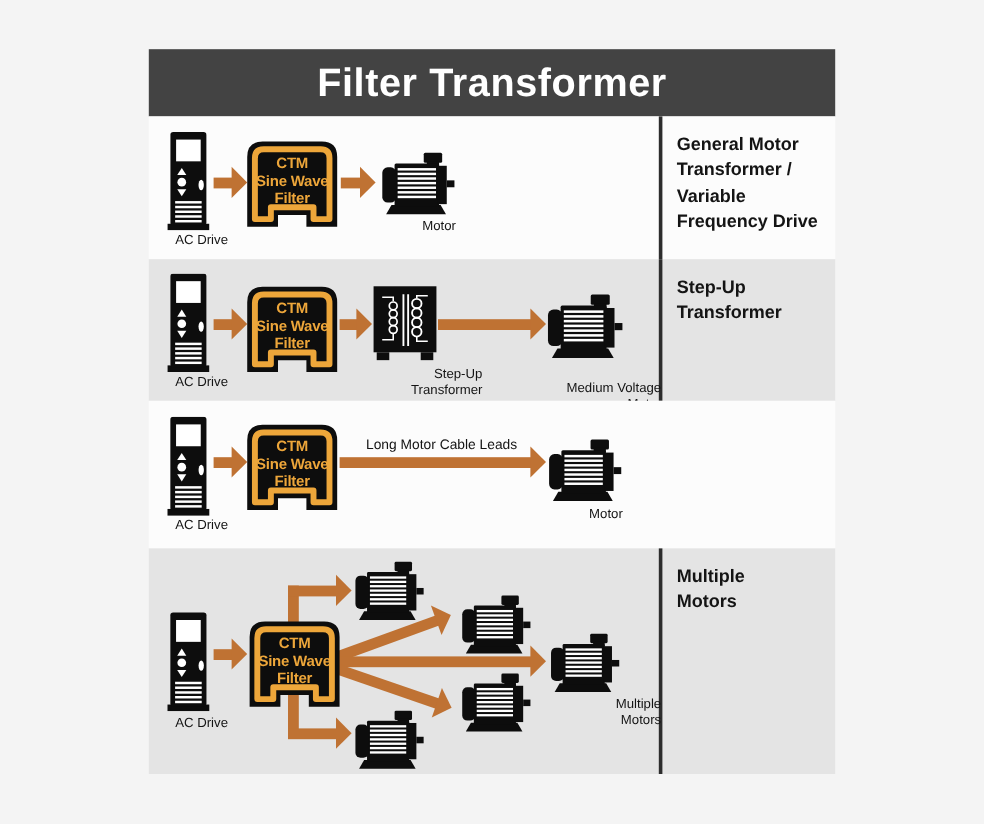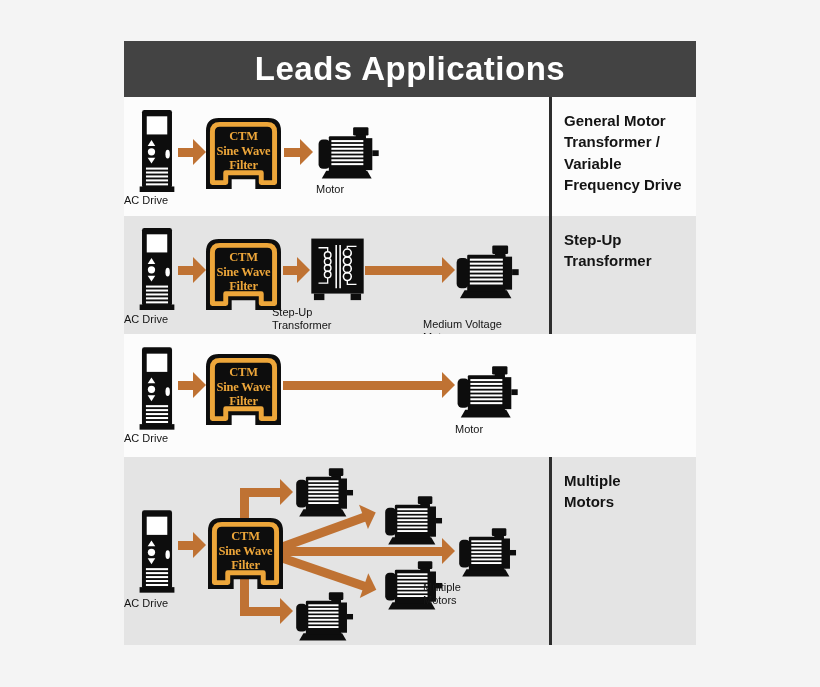--- a/index.html
+++ b/index.html
@@ -8,35 +8,35 @@
   .content{position:absolute;left:124px;top:41px;width:572px;}
   .banner{height:56px;background:#434343;display:flex;align-items:center;justify-content:center;}
   .banner h1{margin:0;color:#ffffff;font-size:33px;font-weight:600;letter-spacing:.5px;}
   .row{position:relative;display:flex;}
   .row.light{background:#fcfcfc;}
   .row.shaded{background:#e4e4e4;}
   .r1{height:119px;} .r2{height:118px;} .r3{height:123px;} .r4{height:188px;}
   .diag{position:relative;width:425px;}
   .lbl{width:144px;border-left:3px solid #2d2d2d;box-sizing:border-box;}
   .app{padding:13px 4px 0 12px;font-size:15px;font-weight:600;color:#141414;line-height:1.42;white-space:pre-line;}
-  .cap{position:absolute;font-size:11px;color:#141414;text-align:left;white-space:pre-line;line-height:1.2;}
+  .cap{position:absolute;font-size:11px;color:#141414;text-align:right;white-space:pre-line;line-height:1.2;}
   
   .arr{position:absolute;height:26px;}
   .arr .shaft{position:absolute;left:0;right:11px;top:50%;height:9px;margin-top:-4.5px;background:#bf7233;}
   .arr .head{position:absolute;right:0;top:50%;margin-top:-13px;width:0;height:0;
              border-left:13px solid #bf7233;border-top:13px solid transparent;border-bottom:13px solid transparent;}
   .rotup{transform:rotate(-20deg);transform-origin:0 50%;}
   .rotdn{transform:rotate(19deg);transform-origin:0 50%;}
   .vshaft{position:absolute;width:9px;background:#bf7233;}
   
   .filter{position:absolute;width:77px;height:73px;z-index:2;}
   .filter svg{position:absolute;left:0;top:0;width:100%;height:100%;}
   .ftxt{position:absolute;left:0;right:0;top:12px;text-align:center;color:#eda63a;
         font-weight:bold;font-size:12.5px;line-height:1.16;letter-spacing:-.2px;}
-  .ftxt span{display:block;font-family:Liberation Serif, serif;}
+  .ftxt span{display:block;}
   .icon{position:absolute;}
   .cable{position:absolute;font-size:11.5px;color:#141414;text-align:center;}
 </style>
 </head>
 <body>
 
 <svg width="0" height="0" style="position:absolute" aria-hidden="true">
   <defs>
     <symbol id="sym-acdrive" viewBox="0 0 48 104">
       <rect x="2" y="97" width="44" height="7" fill="#0d0d0d"></rect>
@@ -91,21 +91,21 @@
       <path d="M14 1 H64 Q77 1 77 14 V73 H51 V63 H27 V73 H1 V14 Q1 1 14 1 Z" fill="#0d0d0d"></path>
       <path d="M15 7.5 H63 Q70.5 7.5 70.5 15 V66.5 H57 V56.5 H21 V66.5 H7.5 V15 Q7.5 7.5 15 7.5 Z" fill="none" stroke="#eda63a" stroke-width="5" stroke-linejoin="round"></path>
     </symbol>
   </defs>
 </svg>
 
 <div class="stage">
   <div class="content">
 
     <div class="banner">
-      <h1>Leads Applications</h1>
+      <h1>Filter Transformer</h1>
     </div>
 
     <div class="row light r1">
       <div class="diag">
         <svg class="icon" style="left:14px;top:13px;width:38px;height:82px">
             <use href="#sym-acdrive"></use>
           </svg>
         <div class="cap" style="left:0;width:66px;top:97px">AC Drive</div>
         <div class="arr" style="left:54px;top:42px;width:28px">
           <div class="shaft"></div>
@@ -196,20 +196,21 @@
         <div class="filter" style="left:81px;top:19px">
           <svg>
               <use href="#sym-filter"></use>
             </svg>
           <div class="ftxt">
             <span>CTM</span>
             <span>Sine Wave</span>
             <span>Filter</span>
           </div>
         </div>
+        <div class="cable" style="left:129px;width:230px;top:31px">Long Motor Cable Leads</div>
         <div class="arr" style="left:159px;top:38px;width:172px">
           <div class="shaft"></div>
             <div class="head"></div>
         </div>
         <svg class="icon" style="left:331px;top:31px;width:64px;height:55px">
             <use href="#sym-motor"></use>
           </svg>
         <div class="cap" style="left:331px;width:64px;top:89px">Motor</div>
       </div>
     </div>

